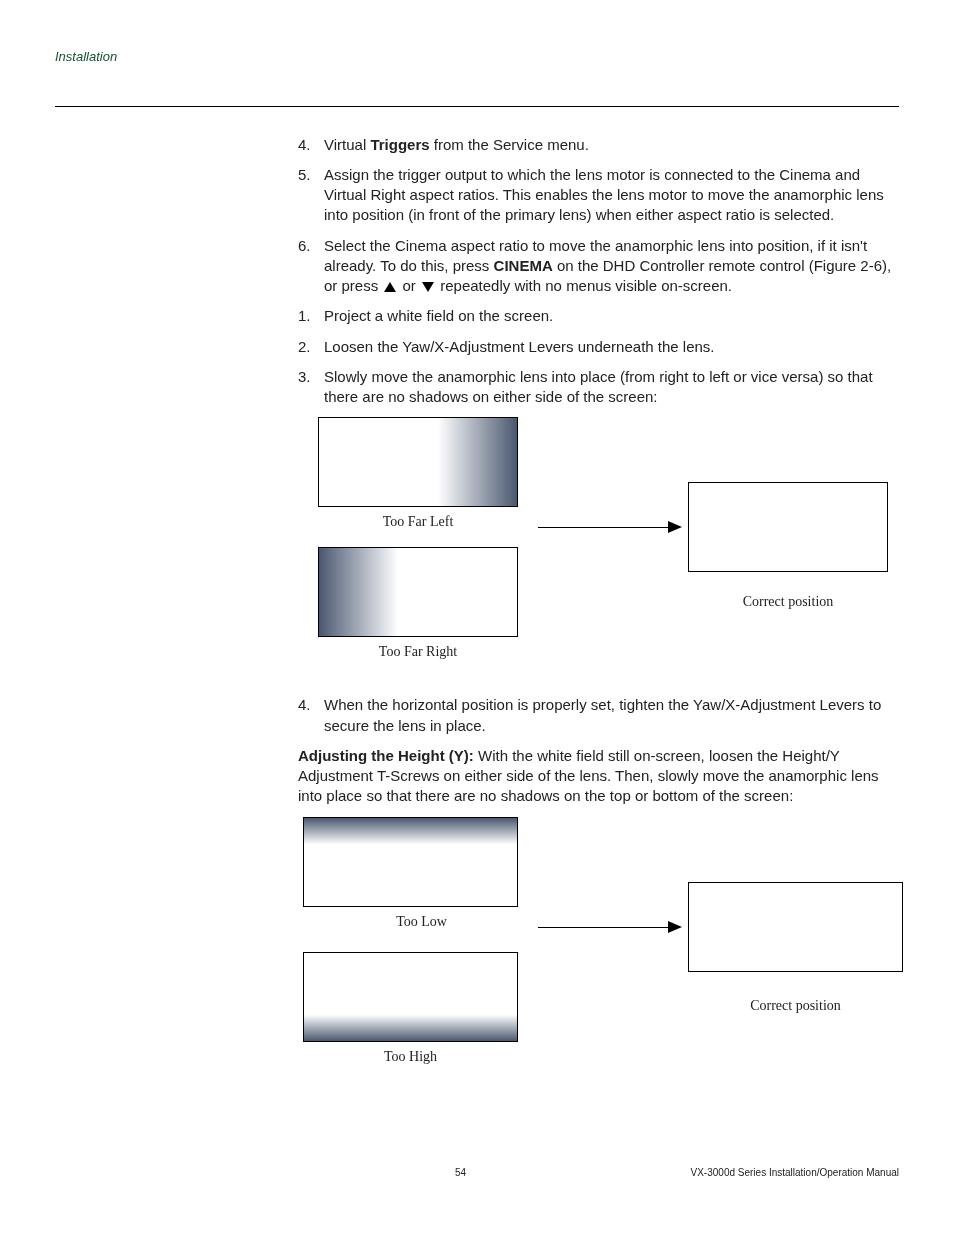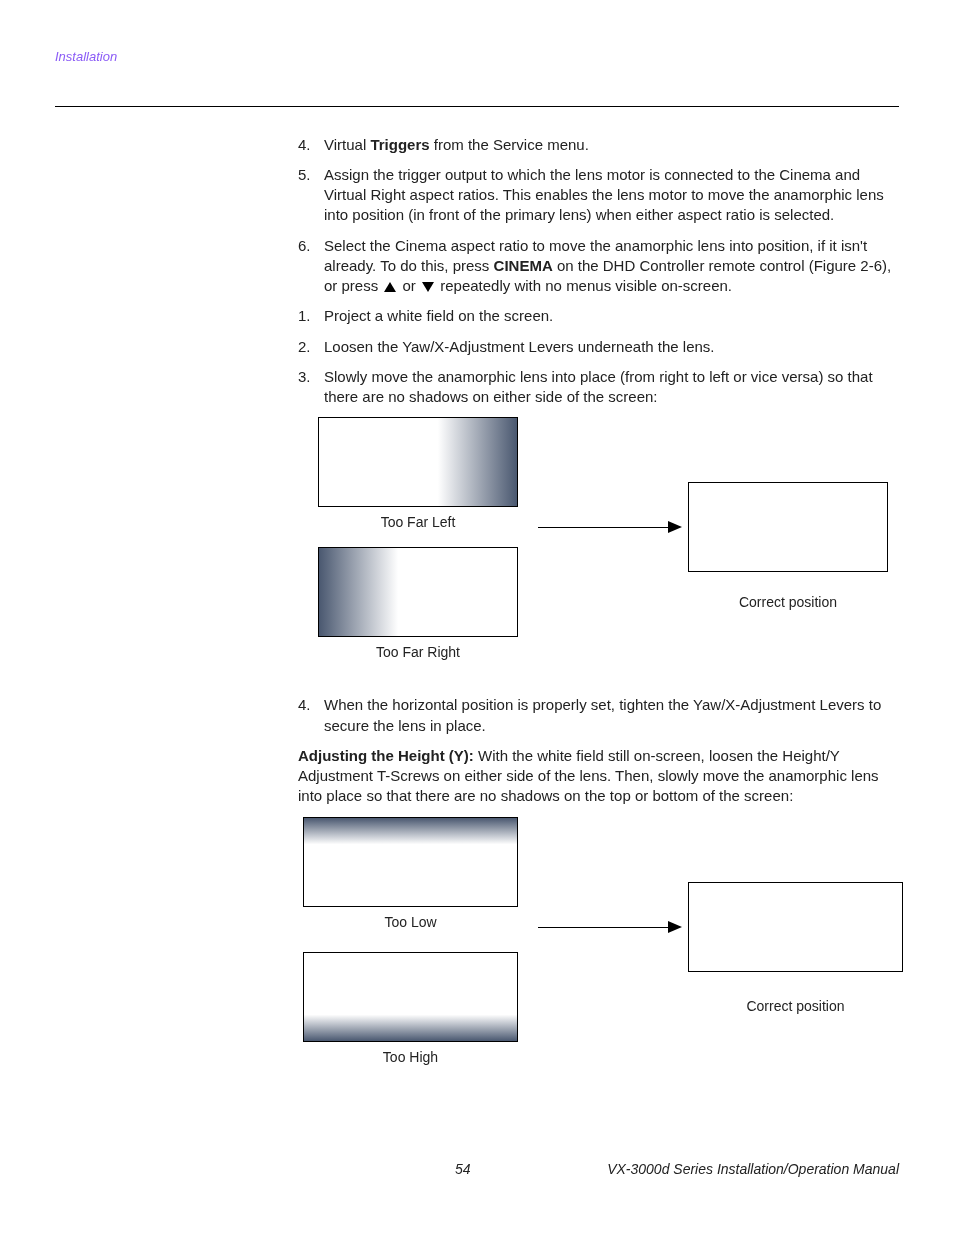--- a/index.html
+++ b/index.html
@@ -10,21 +10,21 @@
     background: #fff;
     width: 954px;
     height: 1235px;
     position: relative;
     padding: 48px 55px 40px 55px;
     line-height: 1.35;
   }
   .header-section {
     font-style: italic;
     font-size: 13px;
-    color: #8b5cf6;
+    color: #14532d;
     padding-bottom: 40px;
     border-bottom: 1px solid #000;
     margin-bottom: 28px;
   }
   .content {
     margin-left: 243px;
     margin-right: 0;
   }
   ol.numbered { list-style: none; padding: 0; margin: 0; }
   ol.numbered li {
@@ -45,20 +45,21 @@
     display: inline-block; width: 0; height: 0; vertical-align: middle;
     margin: 0 2px;
   }
   .tri-up { border-left: 6px solid transparent; border-right: 6px solid transparent; border-bottom: 10px solid #000; }
   .tri-down { border-left: 6px solid transparent; border-right: 6px solid transparent; border-top: 10px solid #000; }
 
   .diagram {
     position: relative;
     height: 260px;
     margin: 6px 0 18px 0;
+    font-family: Liberation Serif, serif;
   }
   .dbox {
     position: absolute;
     border: 1.5px solid #000;
     background: #fff;
   }
   .dlabel {
     position: absolute;
     font-size: 14px;
     text-align: center;
@@ -80,22 +81,21 @@
   .grad-left-dark { background: linear-gradient(to right, #fff 60%, #4a5870 100%); }
   .grad-right-dark { background: linear-gradient(to left, #fff 60%, #4a5870 100%); }
   .grad-top-dark { background: linear-gradient(to bottom, #4a5870 0%, #fff 30%, #fff 100%); }
   .grad-bottom-dark { background: linear-gradient(to top, #4a5870 0%, #fff 30%, #fff 100%); }
 
   .footer {
     position: absolute;
     bottom: 56px;
     left: 55px; right: 55px;
     display: flex;
-    font-style: italic;
-    font-size: 14px;
+    font-size: 10px;
     color: #222;
   }
   .footer .pnum { margin-left: 400px; }
   .footer .doc { margin-left: auto; }
 </style>
 </head>
 <body>
 
 <div class="header-section">
   <span>Installation</span>
@@ -157,21 +157,21 @@
       <span class="txt">When the horizontal position is properly set, tighten the Yaw/X-Adjustment Levers to secure the lens in place.</span>
     </li>
   </ol>
 
   <div class="para">
     <span class="bold">Adjusting the Height (Y): </span><span>With the white field still on-screen, loosen the Height/Y Adjustment T-Screws on either side of the lens. Then, slowly move the anamorphic lens into place so that there are no shadows on the top or bottom of the screen:</span>
   </div>
 
   <div class="diagram" style="height:270px;">
     <div class="dbox grad-top-dark" style="left:5px; top:0; width:215px; height:90px;"></div>
-    <div class="dlabel" style="left:5px; top:96px; width:215px;">Too Low</div>
+    <div class="dlabel" style="left:16px; top:96px; width:215px;">Too Low</div>
     <div class="dbox grad-bottom-dark" style="left:5px; top:135px; width:215px; height:90px;"></div>
     <div class="dlabel" style="left:5px; top:231px; width:215px;">Too High</div>
 
     <div class="arrow-line" style="left:240px; top:110px; width:135px;"></div>
     <div class="arrow-head" style="left:370px; top:104px;"></div>
 
     <div class="dbox" style="left:390px; top:65px; width:215px; height:90px;"></div>
     <div class="dlabel" style="left:390px; top:180px; width:215px;">Correct position</div>
   </div>
 

